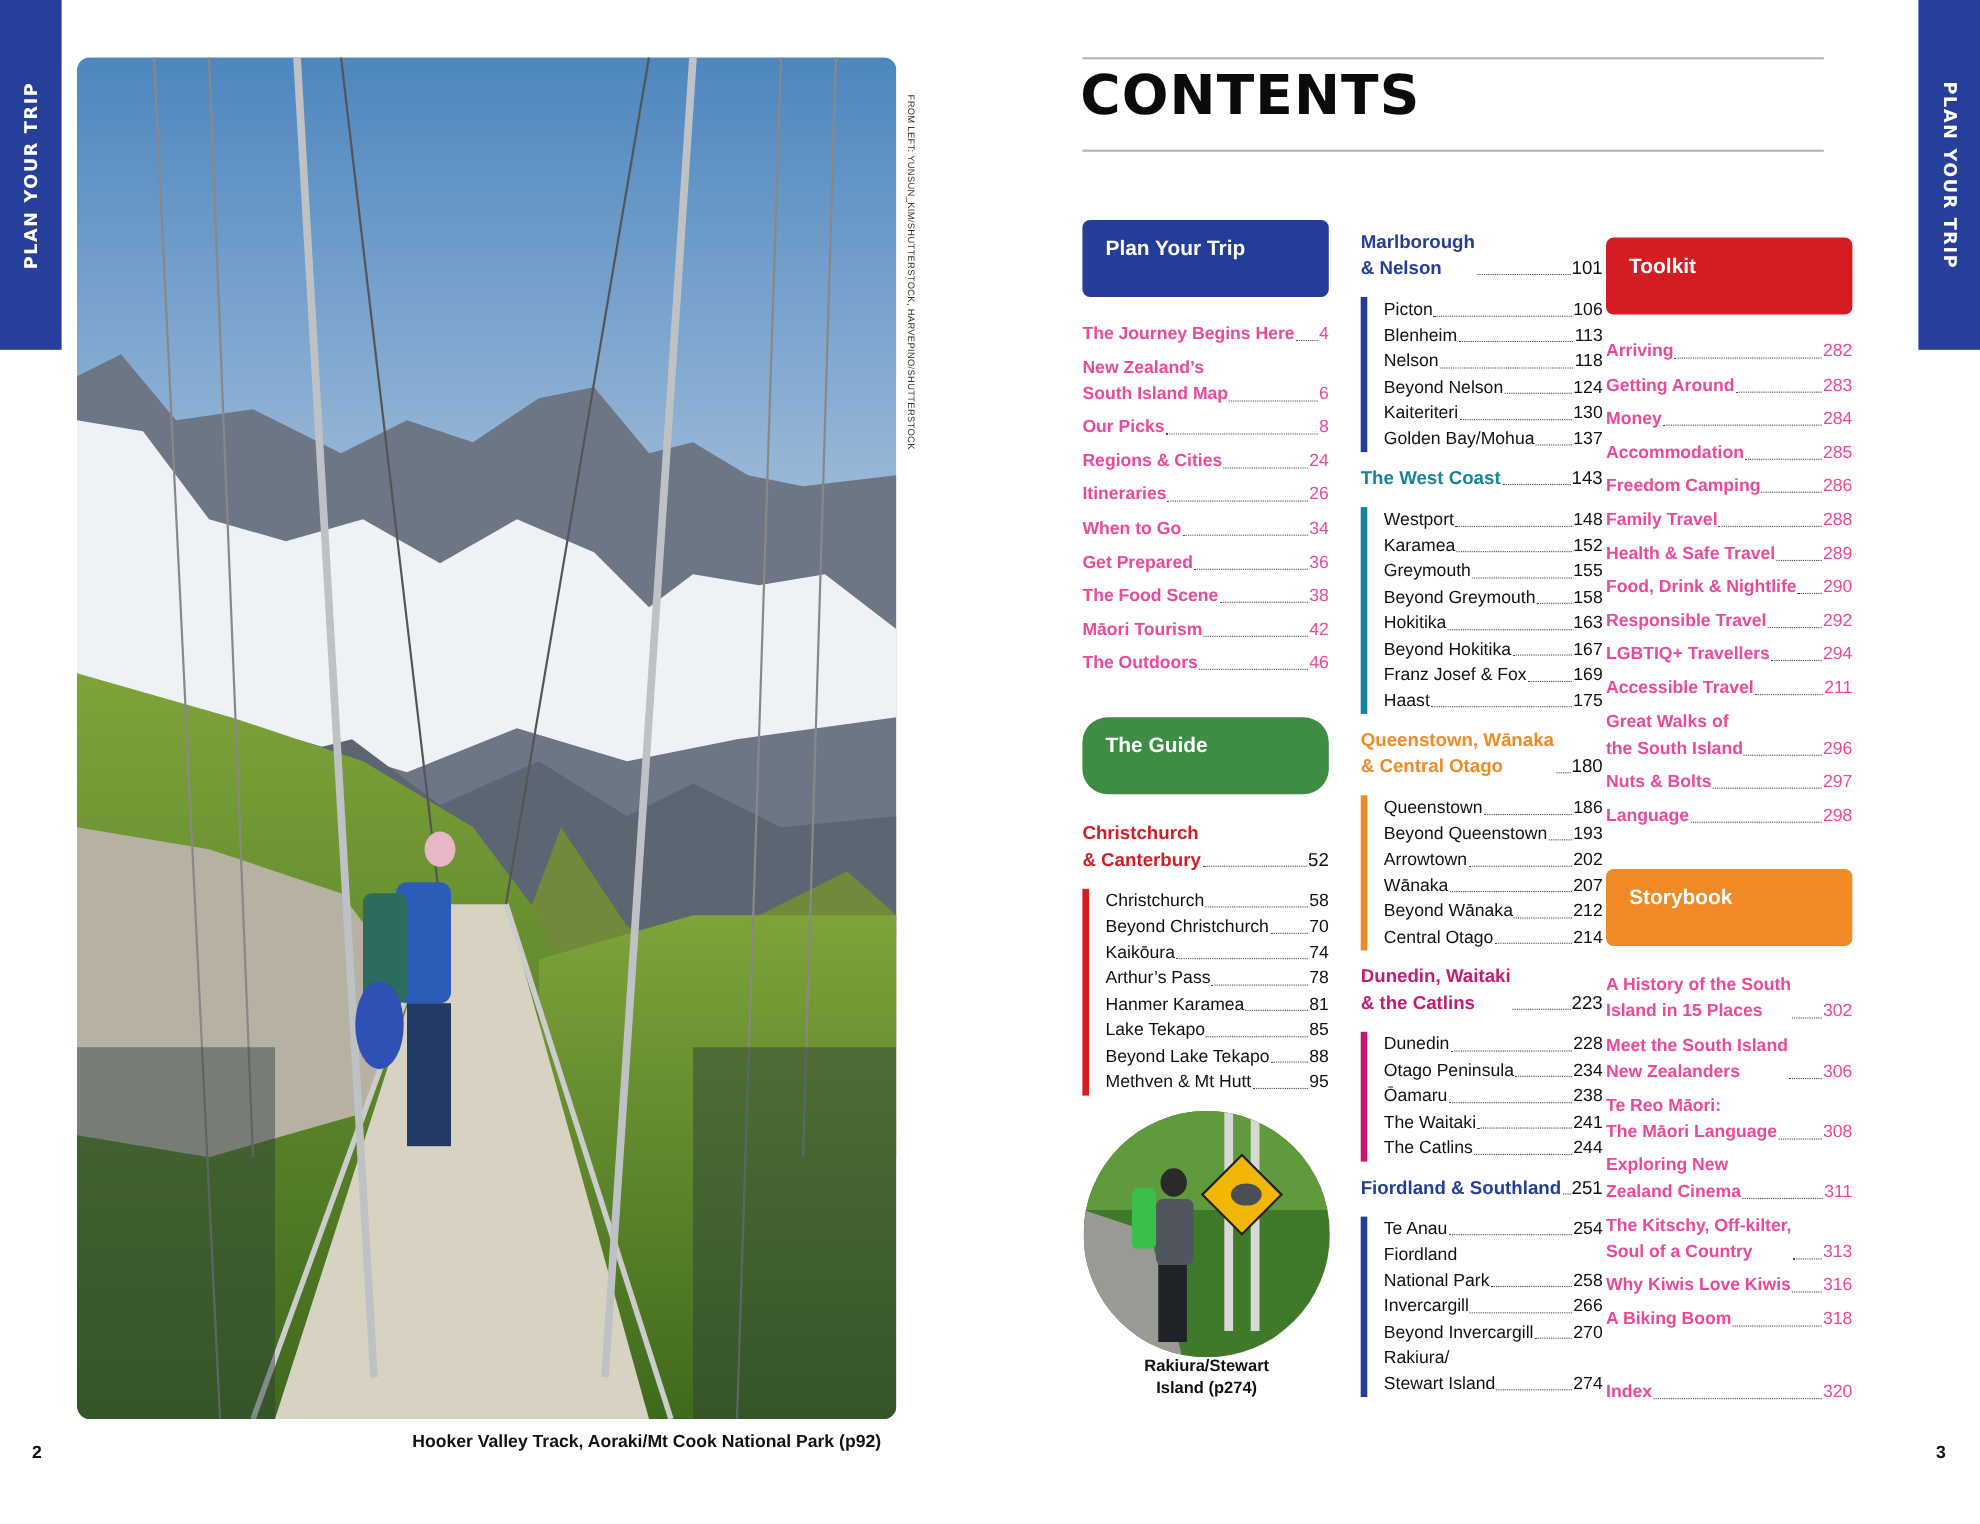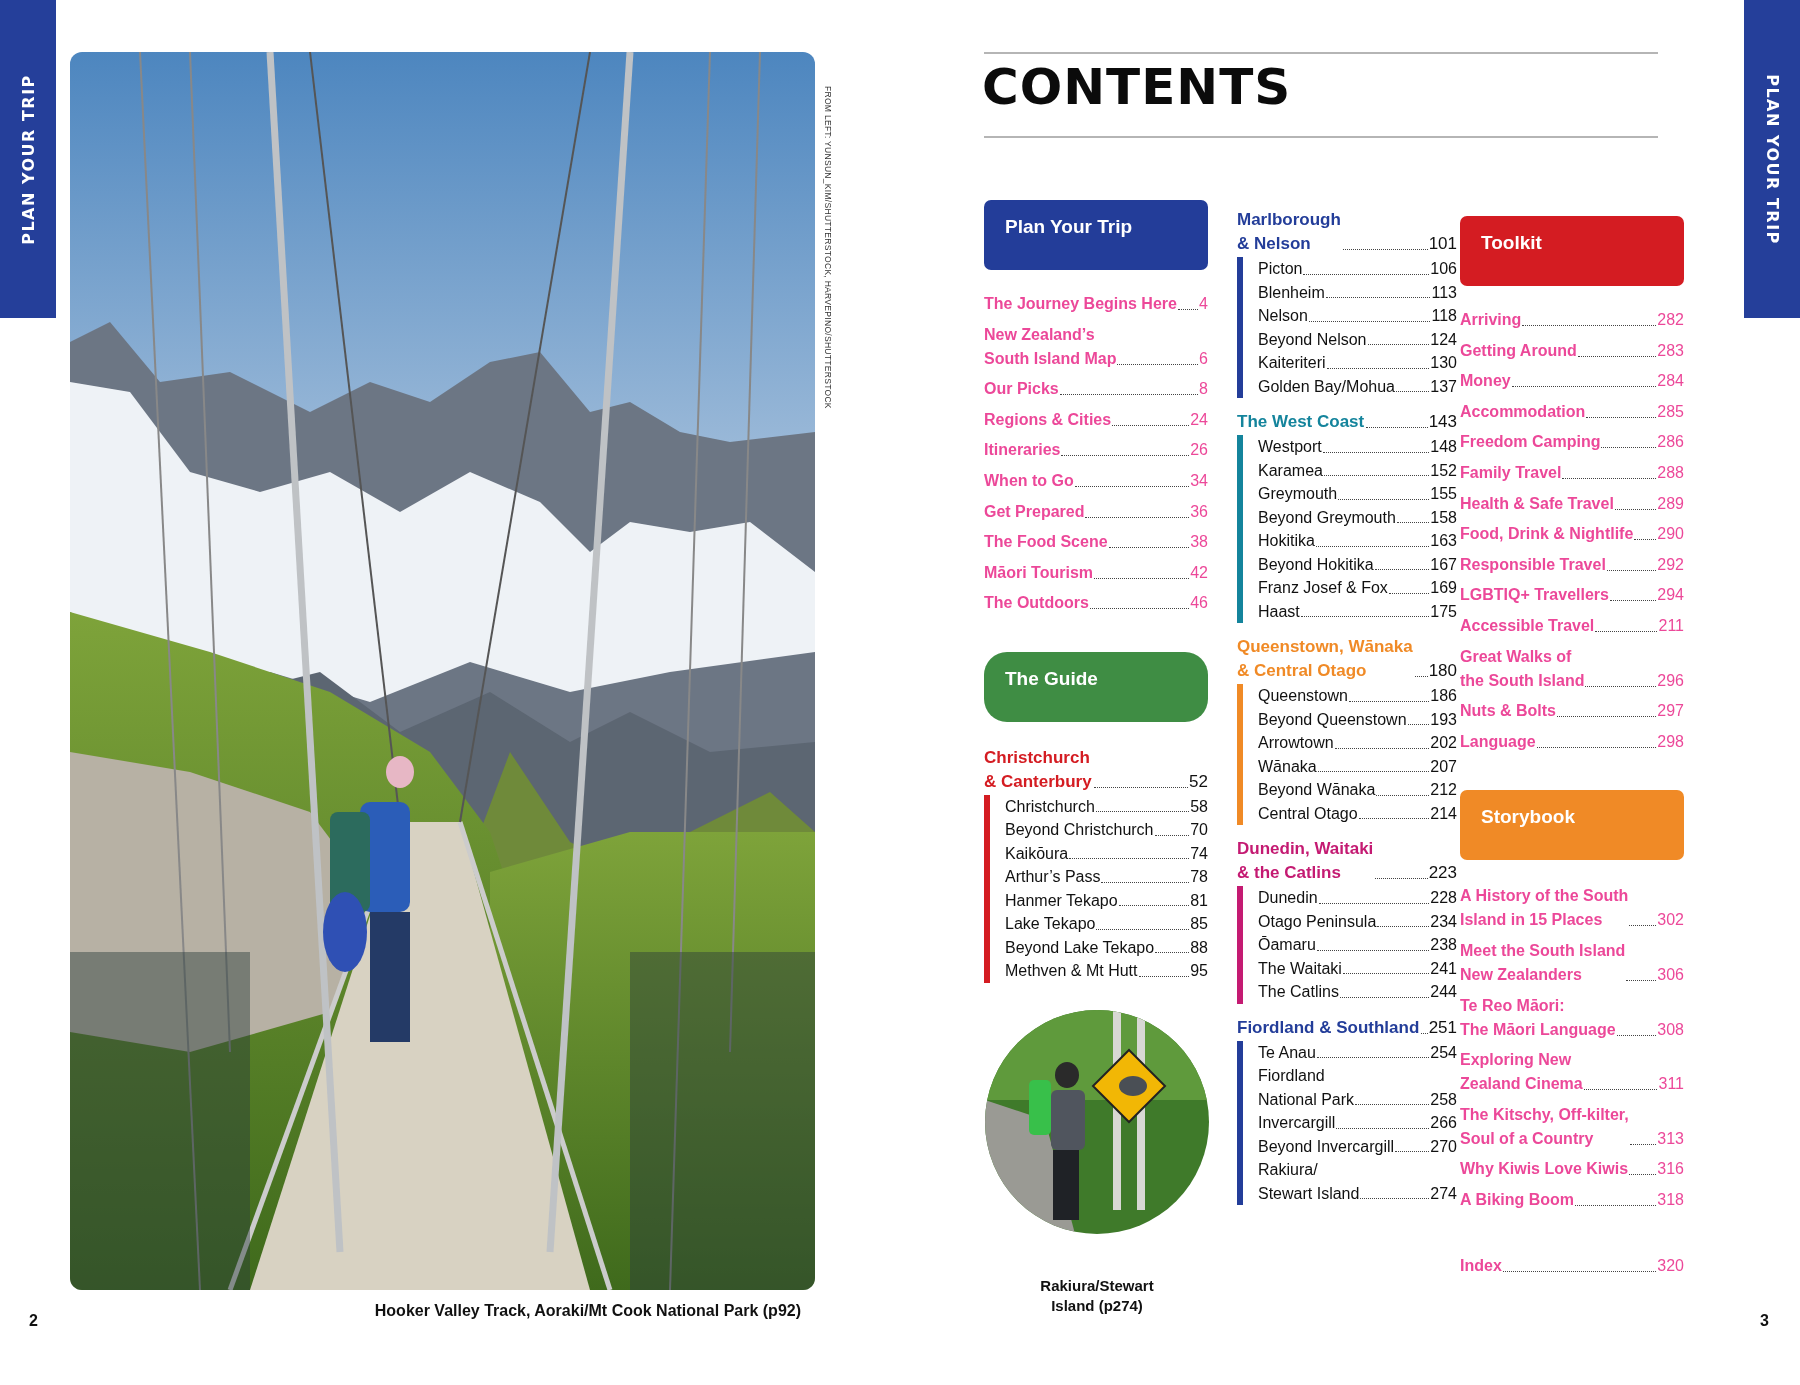--- a/index.html
+++ b/index.html
@@ -41,27 +41,27 @@
   .entry .lbl { white-space: pre-line; }
   .entry .dots { flex: 1; border-bottom: 1.5px dotted #444; margin: 0 1px 6px 1px; min-width: 6px; }
   .entry .pg { font-weight: normal; }
   .col1 .entry, .col3 .entry { margin-bottom: 6.6px; }
 
   .region { margin-bottom: 12px; }
   .region-head { display: flex; align-items: flex-end; font-size: 17px; line-height: 24px; font-weight: bold; }
   .region-head .lbl { white-space: pre-line; }
   .region-head .dots { flex: 1; border-bottom: 1.5px dotted #444; margin: 0 1px 6px 2px; }
   .region-head .pg { font-weight: normal; color: #111; }
-  .sub-list { border-left: 6px solid; padding-left: 15px; margin-top: 1px; }
+  .sub-list { border-left: 6px solid; padding-left: 15px; margin-top: 14px; }
   .sub { display: flex; align-items: flex-end; font-size: 16px; line-height: 23.5px; font-weight: normal; color: #111; }
   .sub .lbl { white-space: pre-line; }
   .sub .dots { flex: 1; border-bottom: 1.5px dotted #444; margin: 0 1px 6px 1px; min-width: 6px; }
 
   .inset { position: absolute; left: 985px; top: 1010px; width: 224px; height: 224px; border-radius: 50%; overflow: hidden; }
-  .inset-caption { position: absolute; left: 985px; top: 1276px; width: 224px; text-align: center; font-size: 15px; font-weight: bold; line-height: 20px; white-space: pre-line; }
+  .inset-caption { position: absolute; left: 985px; top: 1232px; width: 224px; text-align: center; font-size: 15px; font-weight: bold; line-height: 20px; white-space: pre-line; }
 </style>
 </head>
 <body>
 
 <div class="side-tab left">
   <span>PLAN YOUR TRIP</span>
 </div>
 <div class="side-tab right">
   <span>PLAN YOUR TRIP</span>
 </div>
@@ -199,21 +199,21 @@
             <span class="lbl">Kaikōura</span>
             <span class="dots"></span>
             <span class="pg">74</span>
           </div>
           <div class="sub">
             <span class="lbl">Arthur’s Pass</span>
             <span class="dots"></span>
             <span class="pg">78</span>
           </div>
           <div class="sub">
-            <span class="lbl">Hanmer Tekapo</span>
+            <span class="lbl">Hanmer Karamea</span>
             <span class="dots"></span>
             <span class="pg">81</span>
           </div>
           <div class="sub">
             <span class="lbl">Lake Tekapo</span>
             <span class="dots"></span>
             <span class="pg">85</span>
           </div>
           <div class="sub">
             <span class="lbl">Beyond Lake Tekapo</span>

